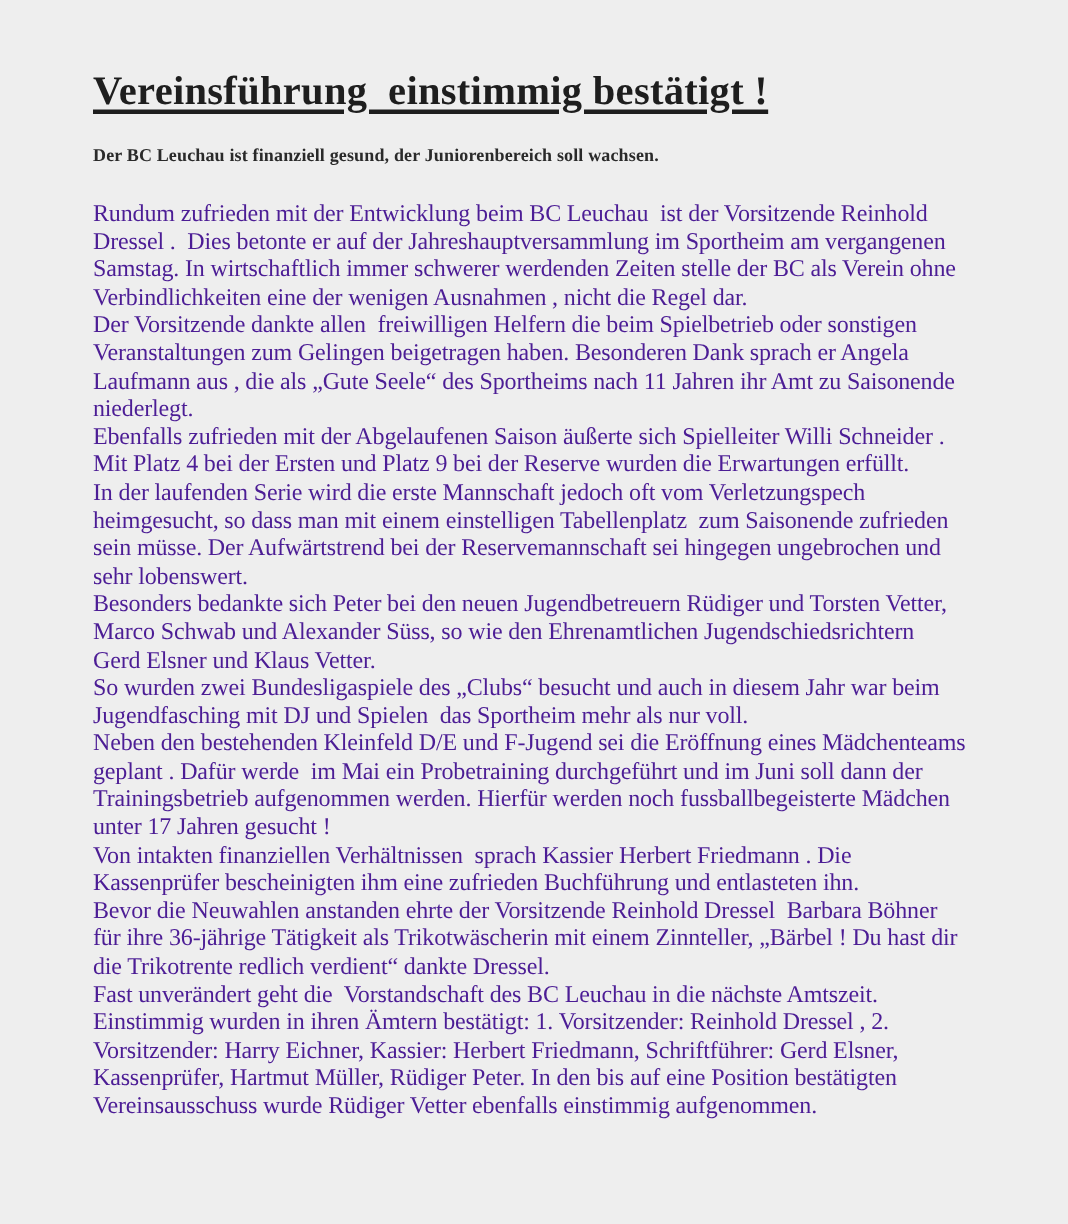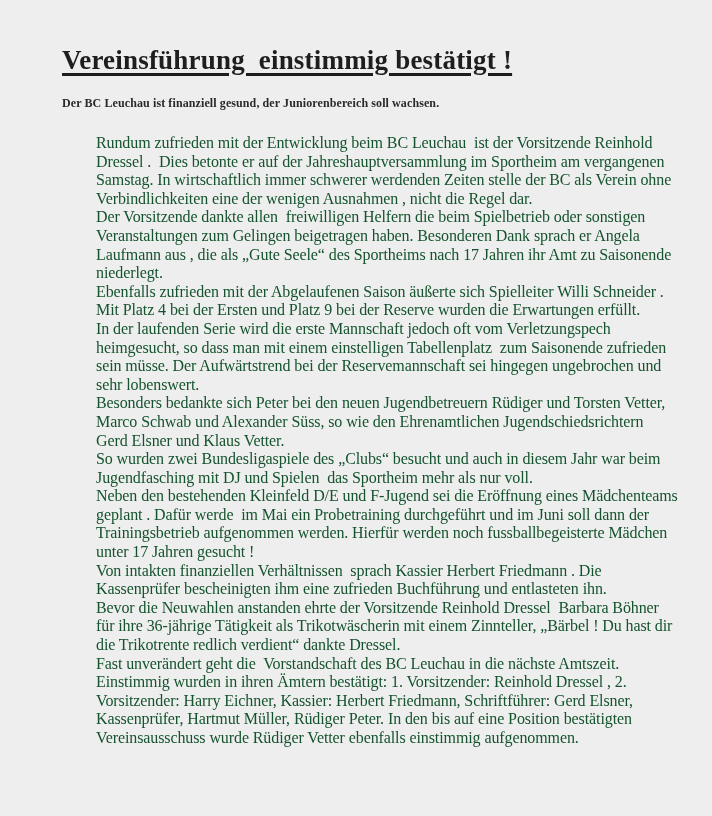--- a/index.html
+++ b/index.html
@@ -51,28 +51,28 @@
     white-space: pre;
     letter-spacing: -0.1px;
   }
 </style>
 </head>
 <body style="background: rgb(238, 238, 238);">
 
 <div class="page">
   <h1 class="title" style="color: rgb(30, 30, 30);">Vereinsführung  einstimmig bestätigt !</h1>
   <p class="subtitle">Der BC Leuchau ist finanziell gesund, der Juniorenbereich soll wachsen.</p>
-  <div class="body-text" id="article-body" style="color: #14532d; margin-left: 34px;">
+  <div class="body-text" id="article-body" style="color: #4c1d95;">
       <p>Rundum zufrieden mit der Entwicklung beim BC Leuchau  ist der Vorsitzende Reinhold
 Dressel .  Dies betonte er auf der Jahreshauptversammlung im Sportheim am vergangenen
 Samstag. In wirtschaftlich immer schwerer werdenden Zeiten stelle der BC als Verein ohne
 Verbindlichkeiten eine der wenigen Ausnahmen , nicht die Regel dar.</p>
       <p>Der Vorsitzende dankte allen  freiwilligen Helfern die beim Spielbetrieb oder sonstigen
 Veranstaltungen zum Gelingen beigetragen haben. Besonderen Dank sprach er Angela
-Laufmann aus , die als „Gute Seele“ des Sportheims nach 17 Jahren ihr Amt zu Saisonende
+Laufmann aus , die als „Gute Seele“ des Sportheims nach 11 Jahren ihr Amt zu Saisonende
 niederlegt.</p>
       <p>Ebenfalls zufrieden mit der Abgelaufenen Saison äußerte sich Spielleiter Willi Schneider .
 Mit Platz 4 bei der Ersten und Platz 9 bei der Reserve wurden die Erwartungen erfüllt.</p>
       <p>In der laufenden Serie wird die erste Mannschaft jedoch oft vom Verletzungspech
 heimgesucht, so dass man mit einem einstelligen Tabellenplatz  zum Saisonende zufrieden
 sein müsse. Der Aufwärtstrend bei der Reservemannschaft sei hingegen ungebrochen und
 sehr lobenswert.</p>
       <p>Besonders bedankte sich Peter bei den neuen Jugendbetreuern Rüdiger und Torsten Vetter,
 Marco Schwab und Alexander Süss, so wie den Ehrenamtlichen Jugendschiedsrichtern
 Gerd Elsner und Klaus Vetter.</p>

